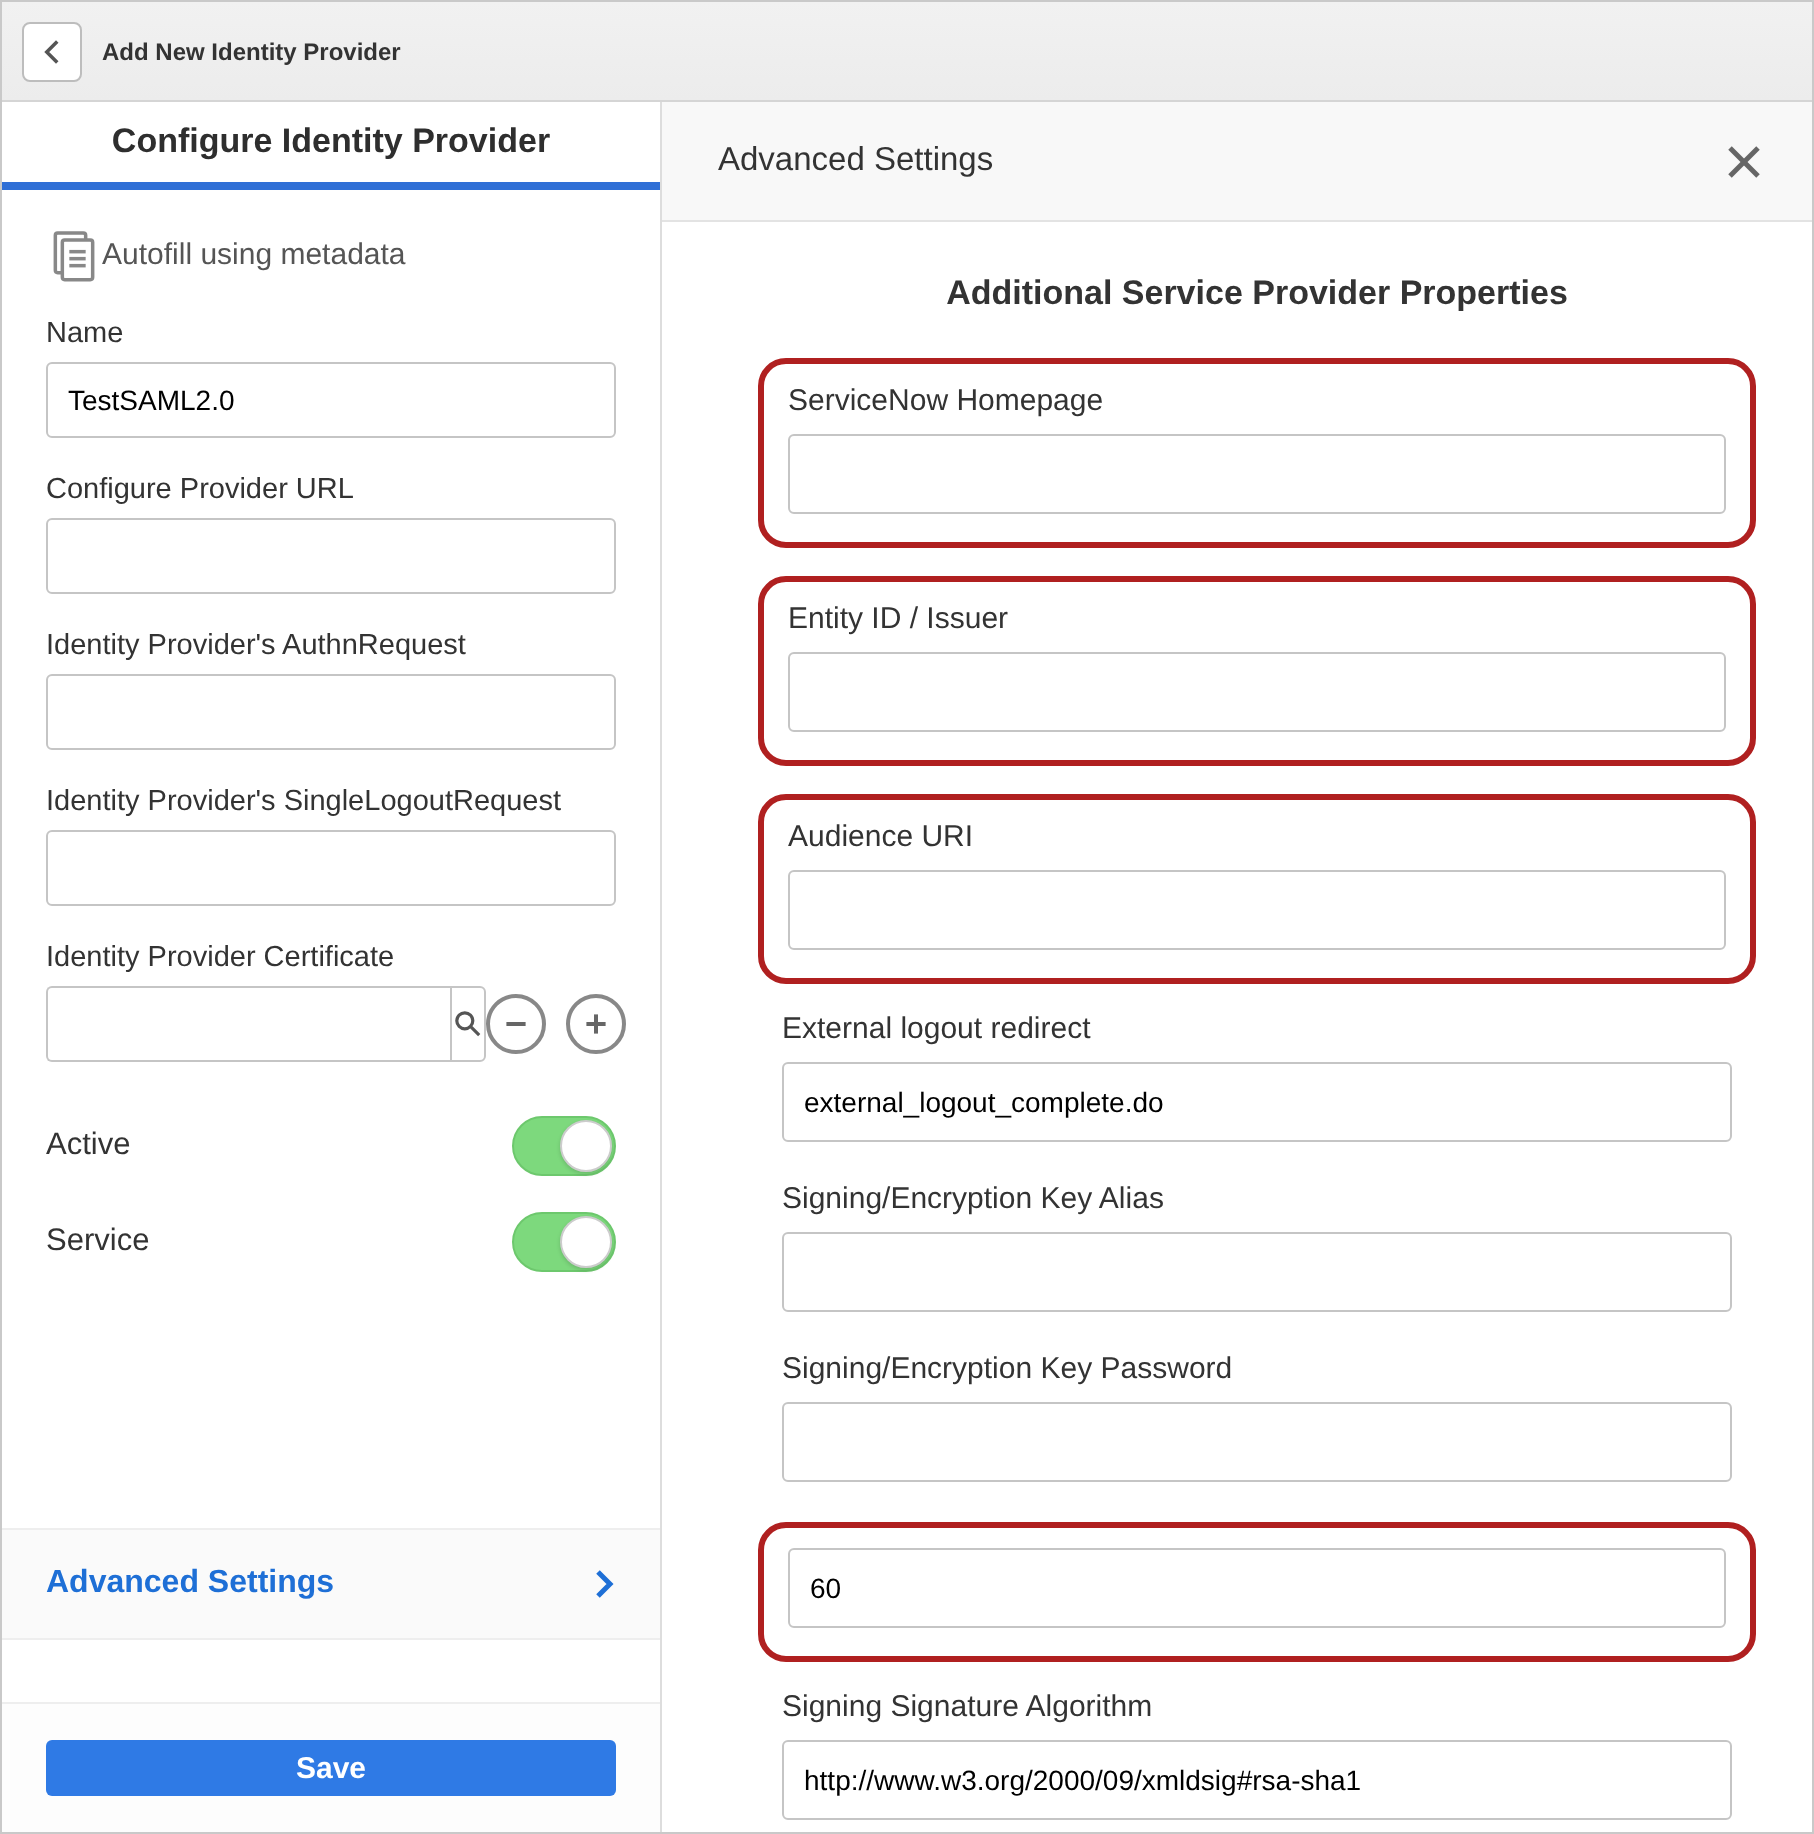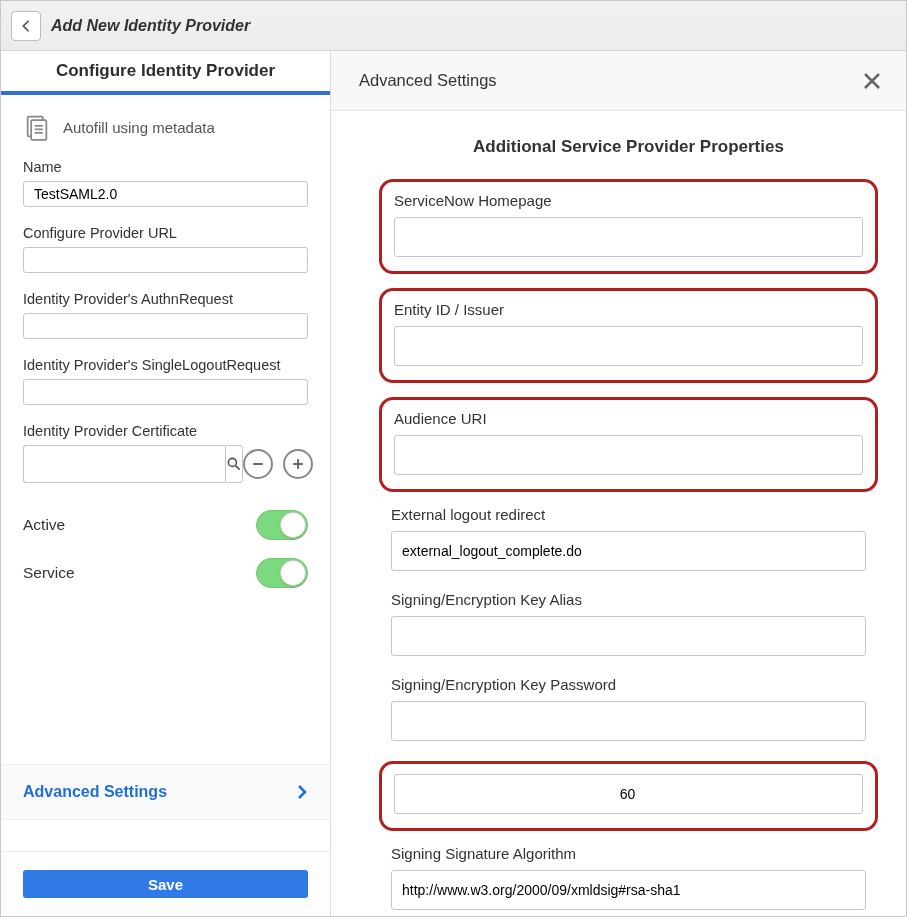--- a/index.html
+++ b/index.html
@@ -28,21 +28,21 @@
   }
   .back-btn {
     width: 30px; height: 30px;
     background: #fff;
     border: 1px solid #bdbdbd;
     border-radius: 4px;
     display: flex; align-items: center; justify-content: center;
     cursor: pointer;
   }
   .back-btn svg { width: 10px; height: 14px; stroke: #555; fill:none; stroke-width:2;}
-  .title-text { font-size: 16px; font-weight: 600; color: #333; font-style: italic; }
+  .title-text { font-size: 12px; font-weight: 600; color: #333; }
 
   .body {
     flex: 1;
     display: flex;
     min-height: 0;
   }
 
   .left-panel {
     width: 330px;
     border-right: 1px solid #ddd;
@@ -56,30 +56,30 @@
     font-size: 17px; font-weight: 700;
     border-bottom: 4px solid #2f6fd6;
     background: #fff;
   }
   .left-scroll {
     flex: 1;
     overflow-y: auto;
     padding: 18px 22px 0 22px;
   }
   .autofill-row {
-    display: flex; align-items: center; gap: 12px;
+    display: flex; align-items: center; 
     margin-bottom: 18px;
     font-size: 15px;
     color: #555;
   }
   .autofill-row svg { width: 28px; height: 28px; stroke:#888; fill:none; stroke-width:1.5;}
   .field { margin-bottom: 18px; }
   .field-label { font-size: 14.5px; color:#333; margin-bottom:6px; display:block;}
   .text-input {
-    width: 100%; height: 26px;
+    width: 100%; height: 38px;
     border: 1px solid #c5c5c5;
     border-radius: 3px;
     padding: 0 10px;
     font-size: 14px;
     background:#fff;
   }
   .cert-row { display:flex; align-items:center; gap:10px; }
   .cert-input-wrap { flex:0 0 auto; display:flex; width:200px; height:38px; }
   .cert-input {
     flex:1; border:1px solid #c5c5c5; border-right:none;
@@ -166,21 +166,21 @@
   .rfield { margin-bottom:20px; position:relative; }
   .rfield-label { font-size:15px; color:#333; display:block; margin-bottom:8px;}
   .rfield .text-input { height:40px; }
   .rfield.highlight {
     border: 3px solid #b02020;
     border-radius:14px;
     padding: 10px 12px 14px 12px;
     margin-left:-12px; margin-right:-12px;
     margin-bottom:14px;
   }
-  .rfield .num-input { text-align:center; padding-right:12px; }
+  .rfield .num-input { text-align:left; padding-right:12px; }
 
 </style>
 </head>
 <body>
 
 <div class="window">
 
   <div class="titlebar">
     <div class="back-btn">
       <svg viewBox="0 0 10 16">

